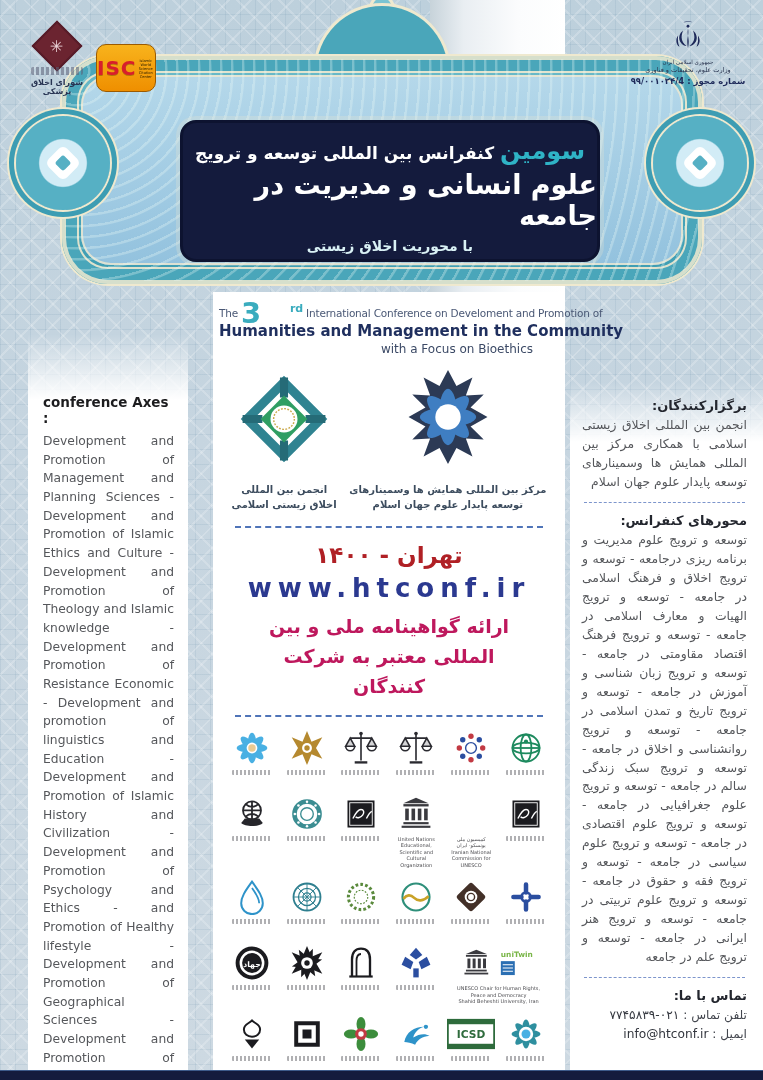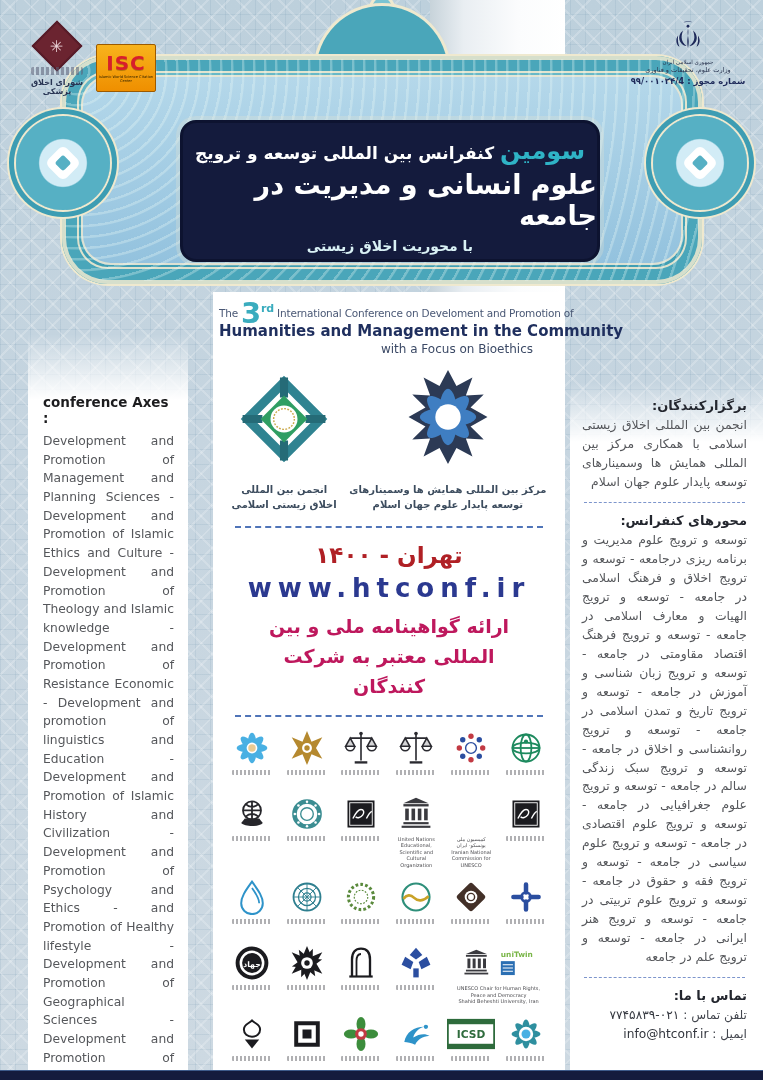--- a/index.html
+++ b/index.html
@@ -17,22 +17,22 @@
     background:linear-gradient(90deg,#c7d3da 0%,#e9eef2 25%,#fbfcfd 65%,#ffffff 100%);}
   
   .medlogo{position:absolute;left:18px;top:22px;width:78px;z-index:4;text-align:center;}
   .diamond{width:32px;height:32px;margin:6px auto 2px;transform:rotate(45deg);background:#6b2430;
            display:flex;align-items:center;justify-content:center;border:2px solid #561b28;}
   .diamond span{transform:rotate(-45deg);color:#ecd6da;font-size:16px;}
   .squig-cal{width:52px;height:8px;margin:3px auto;
      background:repeating-linear-gradient(90deg,#5a5f76 0 3px,rgba(0,0,0,0) 3px 5px);opacity:.55;border-radius:2px;}
   .medcap{font-size:8px;font-weight:bold;color:#273352;direction:rtl;}
   .isc{position:absolute;left:96px;top:44px;width:58px;height:46px;z-index:4;border:1px solid #9c5a00;
-       background:linear-gradient(180deg,#f8b31c,#ef8f00);display:flex;flex-direction:column;
-       align-items:center;justify-content:center;border-radius:2px;}
+       background:linear-gradient(180deg,#f8b31c,#ef8f00);display:flex;flex-direction:row;
+       align-items:center;justify-content:center;border-radius:10px;}
   .isc-txt{color:#d81e2c;font-weight:bold;font-size:20px;line-height:1;letter-spacing:1px;
            text-shadow:0 1px 0 rgba(0,0,0,.25);}
   .isc-cap{font-size:3.6px;color:#2d2100;margin-top:2px;text-align:center;}
   .gov{position:absolute;right:16px;top:20px;width:118px;z-index:4;text-align:center;}
   .gov svg{display:block;margin:0 auto;}
   .gov1{font-size:5.5px;color:#2a3550;direction:rtl;margin-top:1px;}
   .gov2{font-size:6.5px;color:#2a3550;direction:rtl;margin-top:1px;}
   .gov3{font-size:8.5px;color:#1e2a5a;font-weight:bold;direction:rtl;margin-top:2px;}
   
   .dome{position:absolute;left:50%;top:6px;transform:translateX(-50%);width:132px;height:70px;z-index:1;
@@ -66,21 +66,21 @@
   .panel{position:absolute;background:#ffffff;z-index:2;box-sizing:border-box;}
   .left-panel{left:28px;top:334px;width:160px;height:738px;
      background:linear-gradient(180deg,rgba(255,255,255,0) 0,#fff 66px);
      padding:60px 14px 0 15px;}
   .lc-head{font-size:13.5px;font-weight:bold;color:#1c1c1e;margin-bottom:6px;}
   .lc-body{font-size:12.3px;line-height:1.52;color:#55575b;text-align:justify;}
   .center-panel{left:213px;top:292px;width:352px;height:780px;padding:10px 6px 0;}
   .en-title{text-align:center;color:#44536f;}
   .en1{font-size:10.5px;letter-spacing:-0.2px;white-space:nowrap;color:#4a5875;}
   .en1 .num{font-size:29px;font-weight:bold;color:#3aacbe;vertical-align:-6px;line-height:0;}
-  .en1 .rd{font-size:11px;font-weight:bold;color:#3aacbe;}
+  .en1 .rd{font-size:11px;font-weight:bold;color:#3aacbe;margin-left:29px;}
   .en2{font-size:15px;font-weight:bold;color:#1f2f5e;margin-top:3px;white-space:nowrap;}
   .en3{font-size:12px;color:#3c4a66;margin-top:2px;text-align:right;padding-right:26px;}
   .orgs{display:flex;justify-content:space-evenly;align-items:flex-end;margin-top:14px;}
   .org{display:flex;flex-direction:column;align-items:center;}
   .org-cap{margin-top:18px;font-size:10px;font-weight:bold;color:#3c4c5e;direction:rtl;
            text-align:center;line-height:1.55;}
   .dash{border-top:2px dashed #4f74b8;margin:13px 16px 0;}
   .city{font-size:23px;font-weight:bold;color:#b02025;text-align:center;direction:rtl;margin-top:14px;}
   .site{font-size:26px;font-weight:bold;color:#2b3990;text-align:center;letter-spacing:6px;margin-top:5px;}
   .cert{font-size:19px;font-weight:bold;color:#be185d;text-align:center;direction:rtl;

